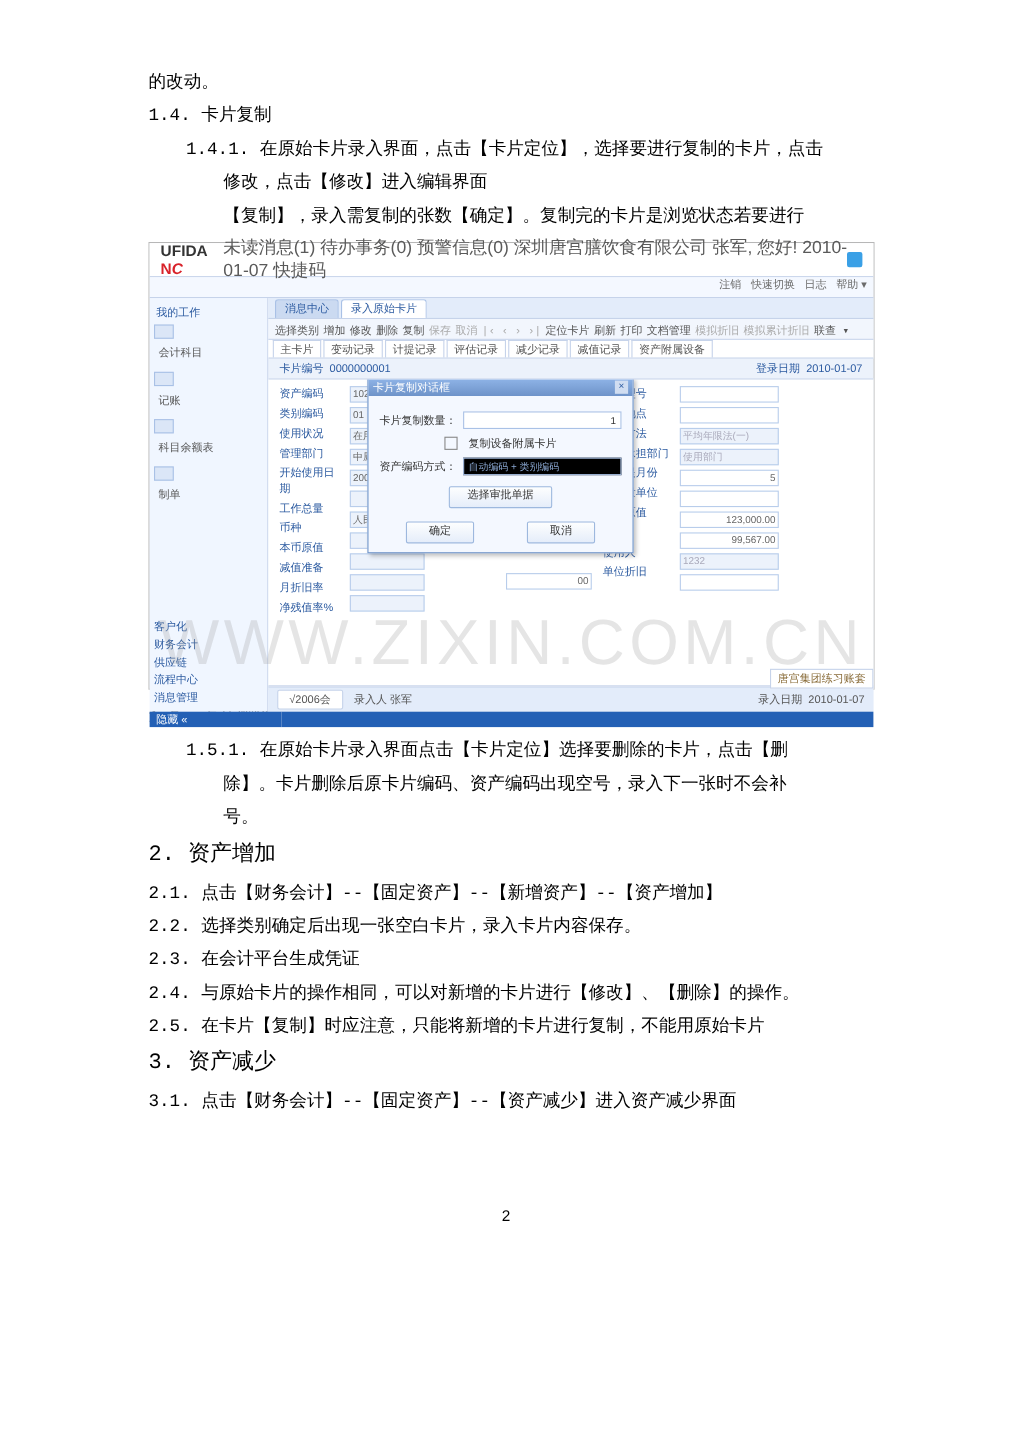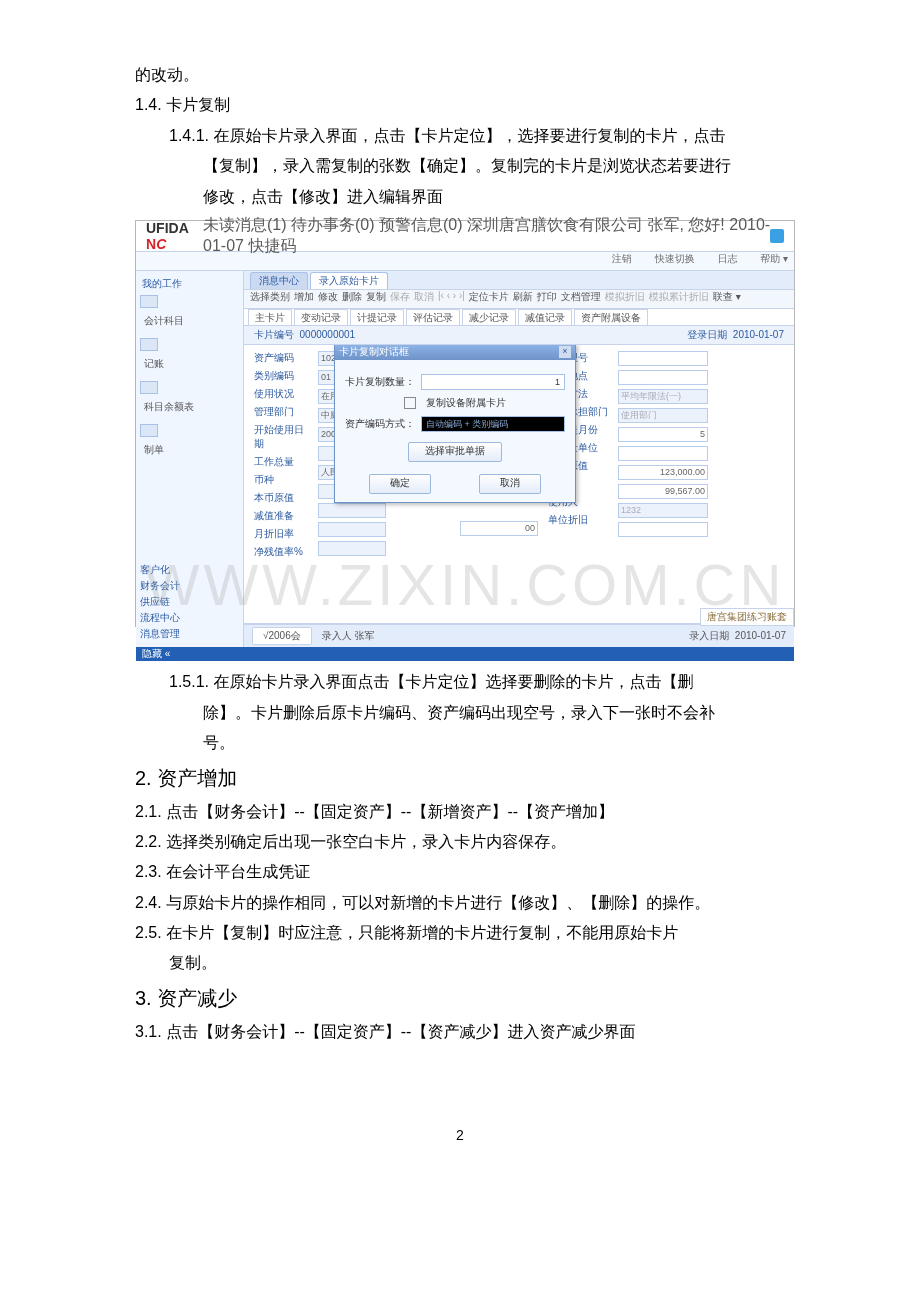--- a/index.html
+++ b/index.html
@@ -13,21 +13,21 @@
     width:920px;
     margin:0 auto;
     padding:60px 0 40px 0;
     box-sizing:border-box;
   }
   .doc-text{
     margin:0 130px 0 135px;
     line-height:1.9;
     font-size:16px;
   }
-  .doc-text p{margin:0;}
+  .doc-text p{margin:0;font-family:Liberation Mono, monospace;}
   .indent-1{padding-left:0;}
   .indent-2{padding-left:34px;}
   .indent-3{padding-left:68px;}
   .sec-title{font-size:20px;margin:10px 0 6px 0;}
   
   .shot{
     margin:8px 125px 10px 135px;
     border:1px solid #b7b7b7;
     background:linear-gradient(#e9f0fb,#dfe9f8);
     font-size:10px;
@@ -50,21 +50,21 @@
   .tbar-r{width:16px;height:14px;background:#3aa0e6;border-radius:2px;}
   .toolbar2{
     height:18px;
     background:#f4f8ff;
     border-bottom:1px solid #c6d3ea;
     font-size:10px;
     color:#6b6b6b;
     padding:0 6px;
     text-align:right;
   }
-  .toolbar2 span{display:inline-block;margin-left:20px;}
+  .toolbar2 span{display:inline-block;margin-left:6px;}
   .body-area{display:flex;height:376px;}
   .sidebar{
     width:108px;
     background:#f0f6ff;
     border-right:1px solid #c6d3ea;
     padding:4px 4px;
     box-sizing:border-box;
     display:flex;flex-direction:column;
   }
   .side-sec{font-size:10px;color:#2b5aa0;margin:2px 0 2px 2px;}
@@ -74,21 +74,21 @@
   .side-bottom div{margin:2px 0;}
   .side-hide{background:#2360b5;color:#fff;font-size:10px;text-align:left;padding:0 6px;}
   .main{
     flex:1;
     background:#ecf2fb;
     display:flex;flex-direction:column;
   }
   .tabs{height:18px;background:#e3ecfa;border-bottom:1px solid #c6d3ea;display:flex;align-items:flex-end;padding-left:6px;gap:2px;}
   .tab{background:#cbdaf1;border:1px solid #a9c1e6;border-bottom:none;padding:1px 8px;font-size:10px;color:#2b5aa0;border-radius:3px 3px 0 0;}
   .tab.active{background:#fff;}
-  .toolbar3{height:18px;background:#f2f6fd;border-bottom:1px solid #c6d3ea;padding:0 6px;font-size:10px;color:#555;display:flex;align-items:flex-start;gap:4px;white-space:nowrap;overflow:hidden;}
+  .toolbar3{height:18px;background:#f2f6fd;border-bottom:1px solid #c6d3ea;padding:0 6px;font-size:10px;color:#555;display:flex;align-items:flex-end;gap:4px;white-space:nowrap;overflow:hidden;font-family:Liberation Mono, monospace;}
   .toolbar3 .dim{color:#aaa;}
   .subtabs{height:16px;background:#fff;border-bottom:1px solid #c6d3ea;display:flex;gap:2px;padding-left:4px;font-size:10px;}
   .subtab{border:1px solid #c6d3ea;border-bottom:none;padding:1px 6px;color:#555;}
   .cardhdr{height:18px;display:flex;align-items:center;padding:0 10px;font-size:10px;color:#2b5aa0;justify-content:space-between;}
   .formarea{flex:1;background:#fff;border-top:1px solid #c6d3ea;border-bottom:1px solid #c6d3ea;position:relative;padding:6px 10px;overflow:hidden;}
   .form-cols{display:flex;gap:10px;}
   .fcol{display:flex;flex-direction:column;gap:4px;font-size:10px;color:#2b5aa0;}
   .fcol.lbl{width:54px;}
   .fcol.val{width:68px;}
   .inp{height:13px;background:#ecf2fb;border:1px solid #b8cdeb;font-size:9px;color:#666;padding:0 2px;line-height:13px;white-space:nowrap;overflow:hidden;}
@@ -129,22 +129,22 @@
   .chk{display:inline-block;width:10px;height:10px;border:1px solid #888;margin-right:4px;vertical-align:-2px;}
 </style>
 </head>
 <body>
 <div class="page">
 
 <div class="doc-text">
   <p class="indent-1">的改动。</p>
   <p class="indent-1">1.4.  卡片复制</p>
   <p class="indent-2">1.4.1.  在原始卡片录入界面，点击【卡片定位】，选择要进行复制的卡片，点击</p>
+  <p class="indent-3">修改，点击【修改】进入编辑界面</p>
   <p class="indent-3">【复制】，录入需复制的张数【确定】。复制完的卡片是浏览状态若要进行</p>
-  <p class="indent-3">修改，点击【修改】进入编辑界面</p>
 </div>
 
 <div class="shot">
   <div class="titlebar">
     <span class="logo">
       <span>UFIDA </span><span class="red">N</span><span class="red" style="font-style:italic">C</span>
     </span>
     <span class="tbar-mid">未读消息(1)  待办事务(0)  预警信息(0)  深圳唐宫膳饮食有限公司 张军, 您好! 2010-01-07  快捷码</span>
     <span class="tbar-r"></span>
   </div>
@@ -336,21 +336,20 @@
   <p class="indent-2">1.5.1.  在原始卡片录入界面点击【卡片定位】选择要删除的卡片，点击【删</p>
   <p class="indent-3">除】。卡片删除后原卡片编码、资产编码出现空号，录入下一张时不会补</p>
   <p class="indent-3">号。</p>
 
   <p class="sec-title">2.  资产增加</p>
   <p class="indent-1">2.1.  点击【财务会计】--【固定资产】--【新增资产】--【资产增加】</p>
   <p class="indent-1">2.2.  选择类别确定后出现一张空白卡片，录入卡片内容保存。</p>
   <p class="indent-1">2.3.  在会计平台生成凭证</p>
   <p class="indent-1">2.4.  与原始卡片的操作相同，可以对新增的卡片进行【修改】、【删除】的操作。</p>
   <p class="indent-1">2.5.  在卡片【复制】时应注意，只能将新增的卡片进行复制，不能用原始卡片</p>
-  <p class="indent-2">复制。</p>
 
   <p class="sec-title">3.  资产减少</p>
   <p class="indent-1">3.1.  点击【财务会计】--【固定资产】--【资产减少】进入资产减少界面</p>
 </div>
 
 <div class="page-num">2</div>
 
 </div>
 
 </body></html>

